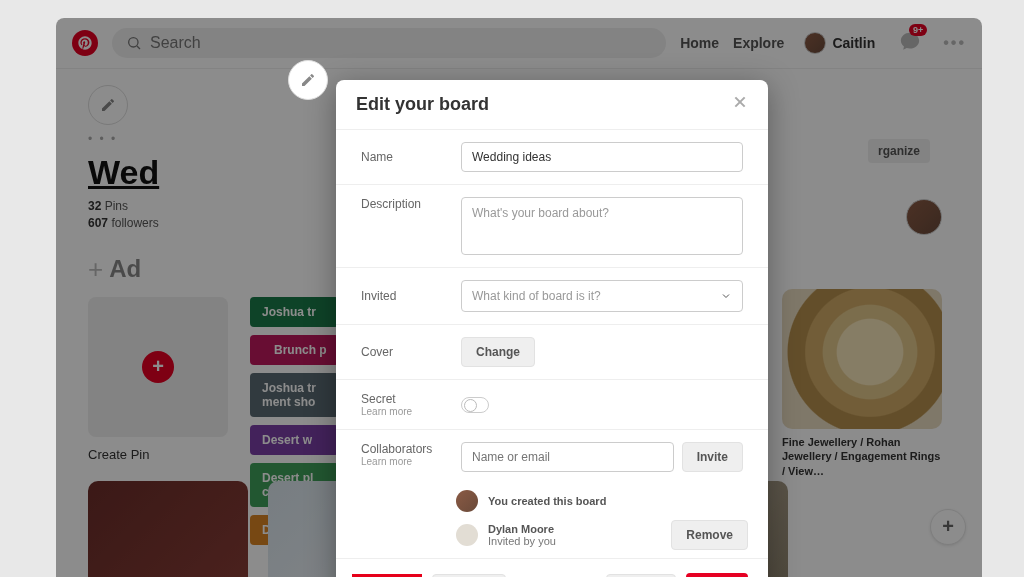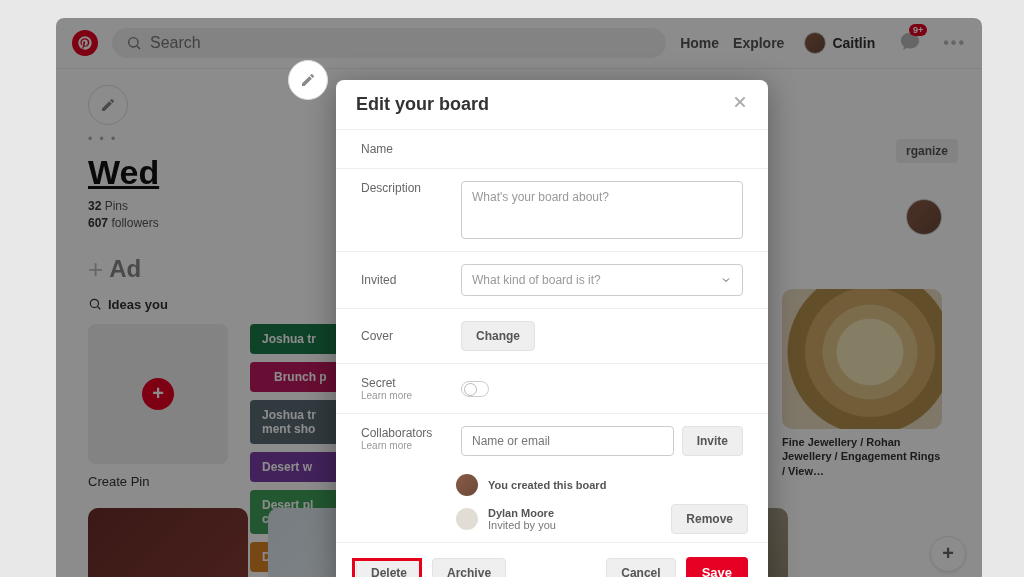--- a/index.html
+++ b/index.html
@@ -51,21 +51,21 @@
     .page { position:relative; padding: 16px 32px; }
     .edit-circle {
       width:40px; height:40px; border-radius:50%; border:1px solid #ddd; background:#fff;
       display:flex; align-items:center; justify-content:center; margin-bottom:4px;
     }
     .pencil-icon { width:16px; height:16px; color:#888; }
     .board-title { font-size:34px; font-weight:700; color:#111; margin-top:6px;text-decoration:underline; }
     .board-stats { font-size:12px; color:#555; margin-top:6px; line-height:1.4; }
     .board-stats b { color:#333; }
     .big-avatar { position:absolute; right:40px; top:130px; width:36px; height:36px; border-radius:50%; background: linear-gradient(135deg,#8a5a44,#6a4a3a); border:1px solid #ccc; }
-    .organize-chip { position:absolute; right:24px; top:70px; background:#efefef; padding:5px 10px; border-radius:4px; font-size:12px; font-weight:600; color:#555; }
+    .organize-chip { position:absolute; right:52px; top:70px; background:#efefef; padding:5px 10px; border-radius:4px; font-size:12px; font-weight:600; color:#555; }
     .add-section { display:flex; align-items:center; gap:6px; margin-top:22px; font-size:24px; font-weight:700; color:#888; }
     .plus-thin { font-size:26px; color:#bbb; font-weight:400; }
     .ideas-line { display:flex; align-items:center; gap:6px; color:#333; font-weight:700; font-size:13px; margin-top:12px; }
     .lens-icon { width:14px; height:14px; }
     .content-row { display:flex; gap:22px; margin-top:12px; }
     .create-pin-box {
       width:140px; height:140px; background:#efefef; border-radius:8px;
       display:flex; align-items:center; justify-content:center;
     }
     .plus-red { width:32px; height:32px; border-radius:50%; background:#e60023; color:#fff; display:flex; align-items:center; justify-content:center; font-size:20px; font-weight:700; }
@@ -174,27 +174,20 @@
     <div class="board-stats">
       <b>32</b> <span>Pins</span><br>
       <b>607</b> <span>followers</span>
     </div>
     <div class="big-avatar"></div>
     <div class="organize-chip">rganize</div>
     <div class="add-section">
       <span class="plus-thin">+</span>
       <span>Ad</span>
     </div>
-    <div class="ideas-line">
-      <svg class="lens-icon" viewBox="0 0 24 24" fill="none" stroke="currentColor" stroke-width="2">
-          <circle cx="11" cy="11" r="7"></circle>
-          <line x1="21" y1="21" x2="16.5" y2="16.5"></line>
-        </svg>
-      <span>Ideas you</span>
-    </div>
     <div class="content-row">
       <div>
         <div class="create-pin-box">
           <div class="plus-red">+</div>
         </div>
         <div class="create-pin-label">Create Pin</div>
       </div>
       <div class="pill-col">
         <div class="pill p-green">Joshua tr</div>
         <div class="pill p-blue">Brunch p</div>
@@ -252,20 +245,21 @@
       <div class="modal-title">Edit your board</div>
       <div class="close-x">
         <svg width="16" height="16" viewBox="0 0 24 24" stroke="#aaa" stroke-width="3">
             <line x1="5" y1="5" x2="19" y2="19"></line>
             <line x1="19" y1="5" x2="5" y2="19"></line>
           </svg>
       </div>
     </div>
     <div class="mrow">
       <div class="mlabel">Name</div>
+      <input class="minput" value="Wedding ideas" style="">
     </div>
     <div class="mrow top">
       <div class="mlabel">Description</div>
       <div class="mtextarea">What's your board about?</div>
     </div>
     <div class="mrow">
       <div class="mlabel">Invited</div>
       <div class="mselect-wrap">
         <div class="mselect">
           <span>What kind of board is it?</span>

